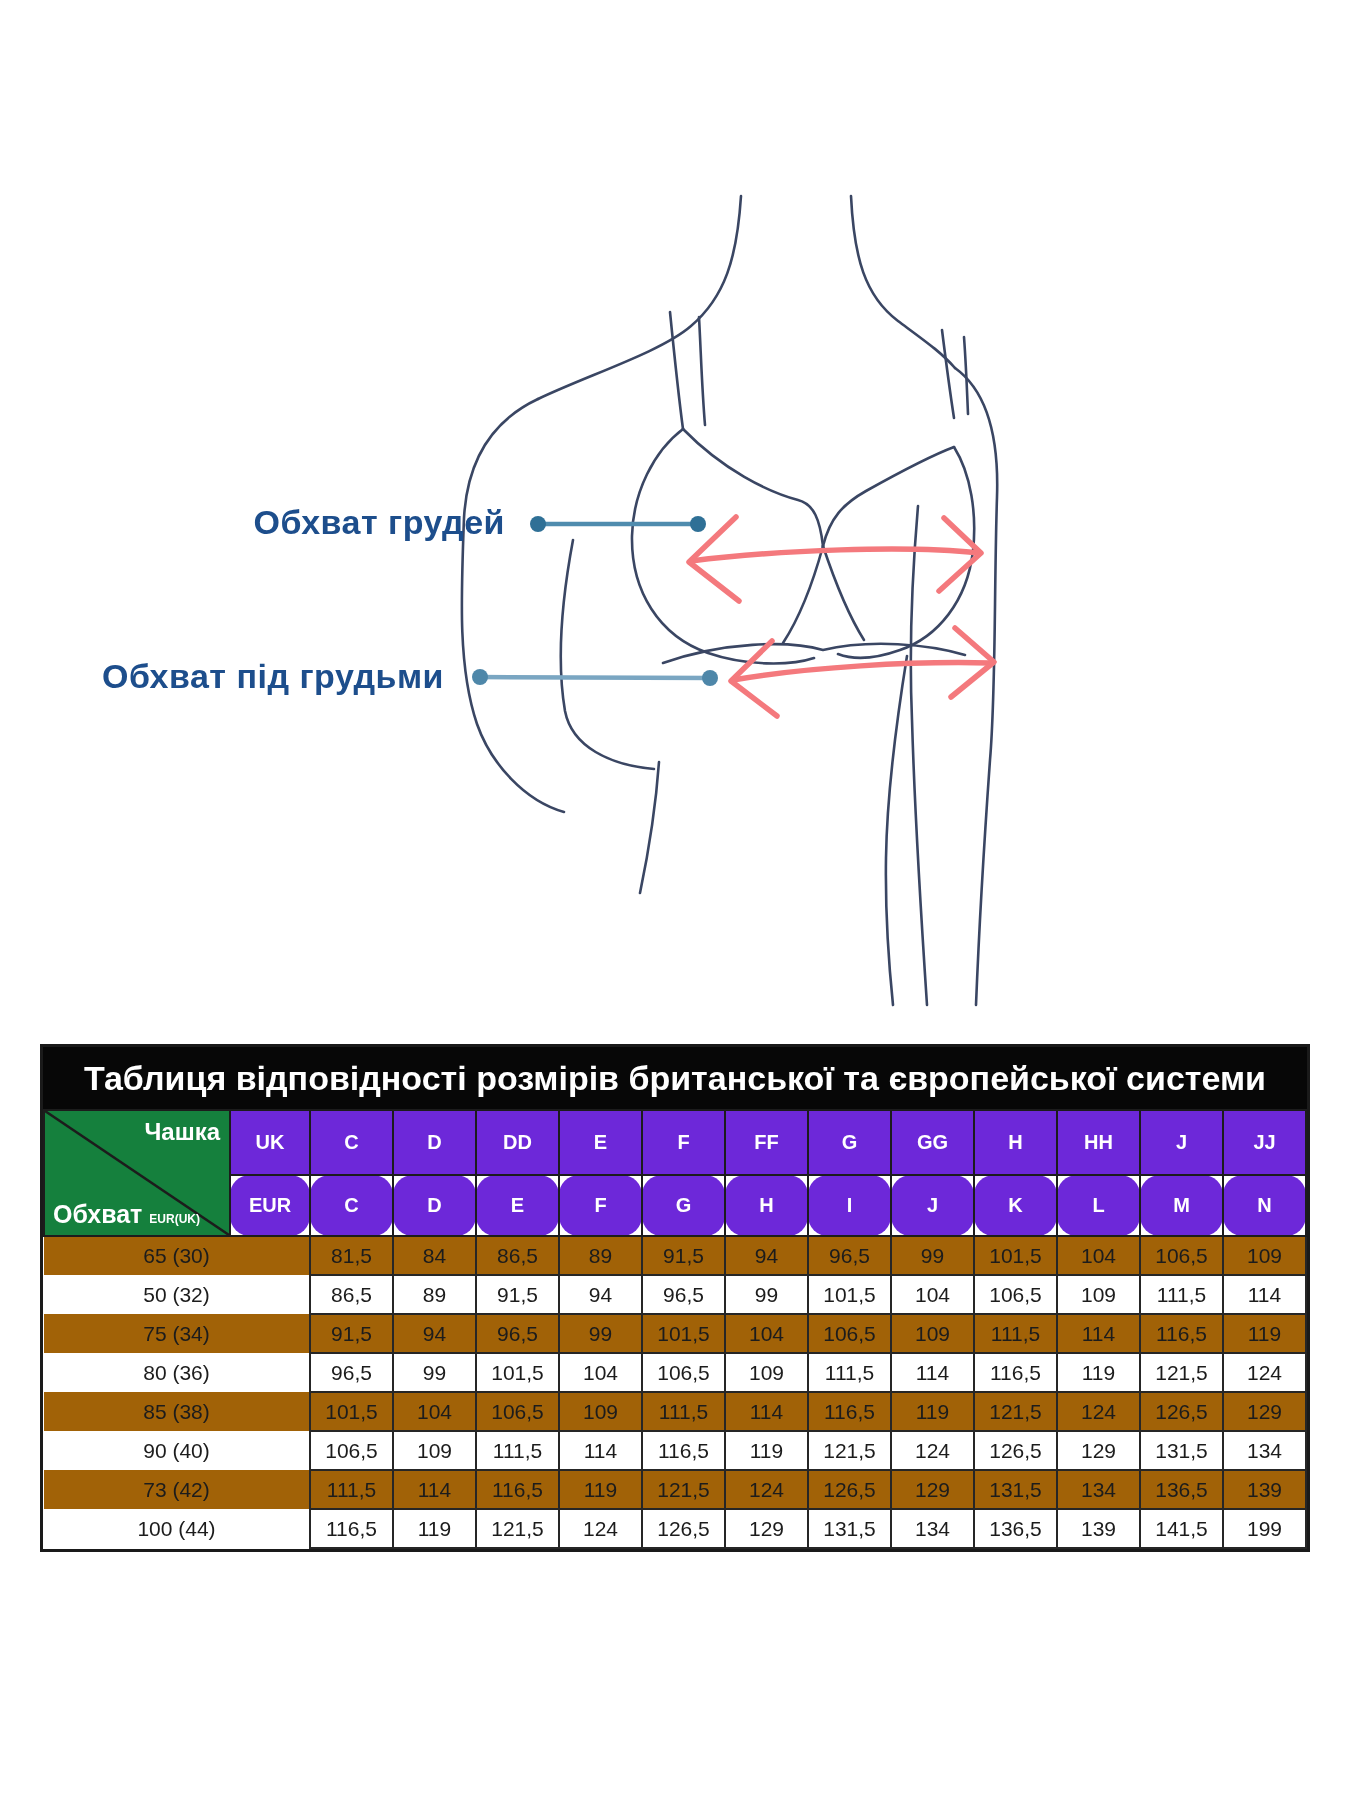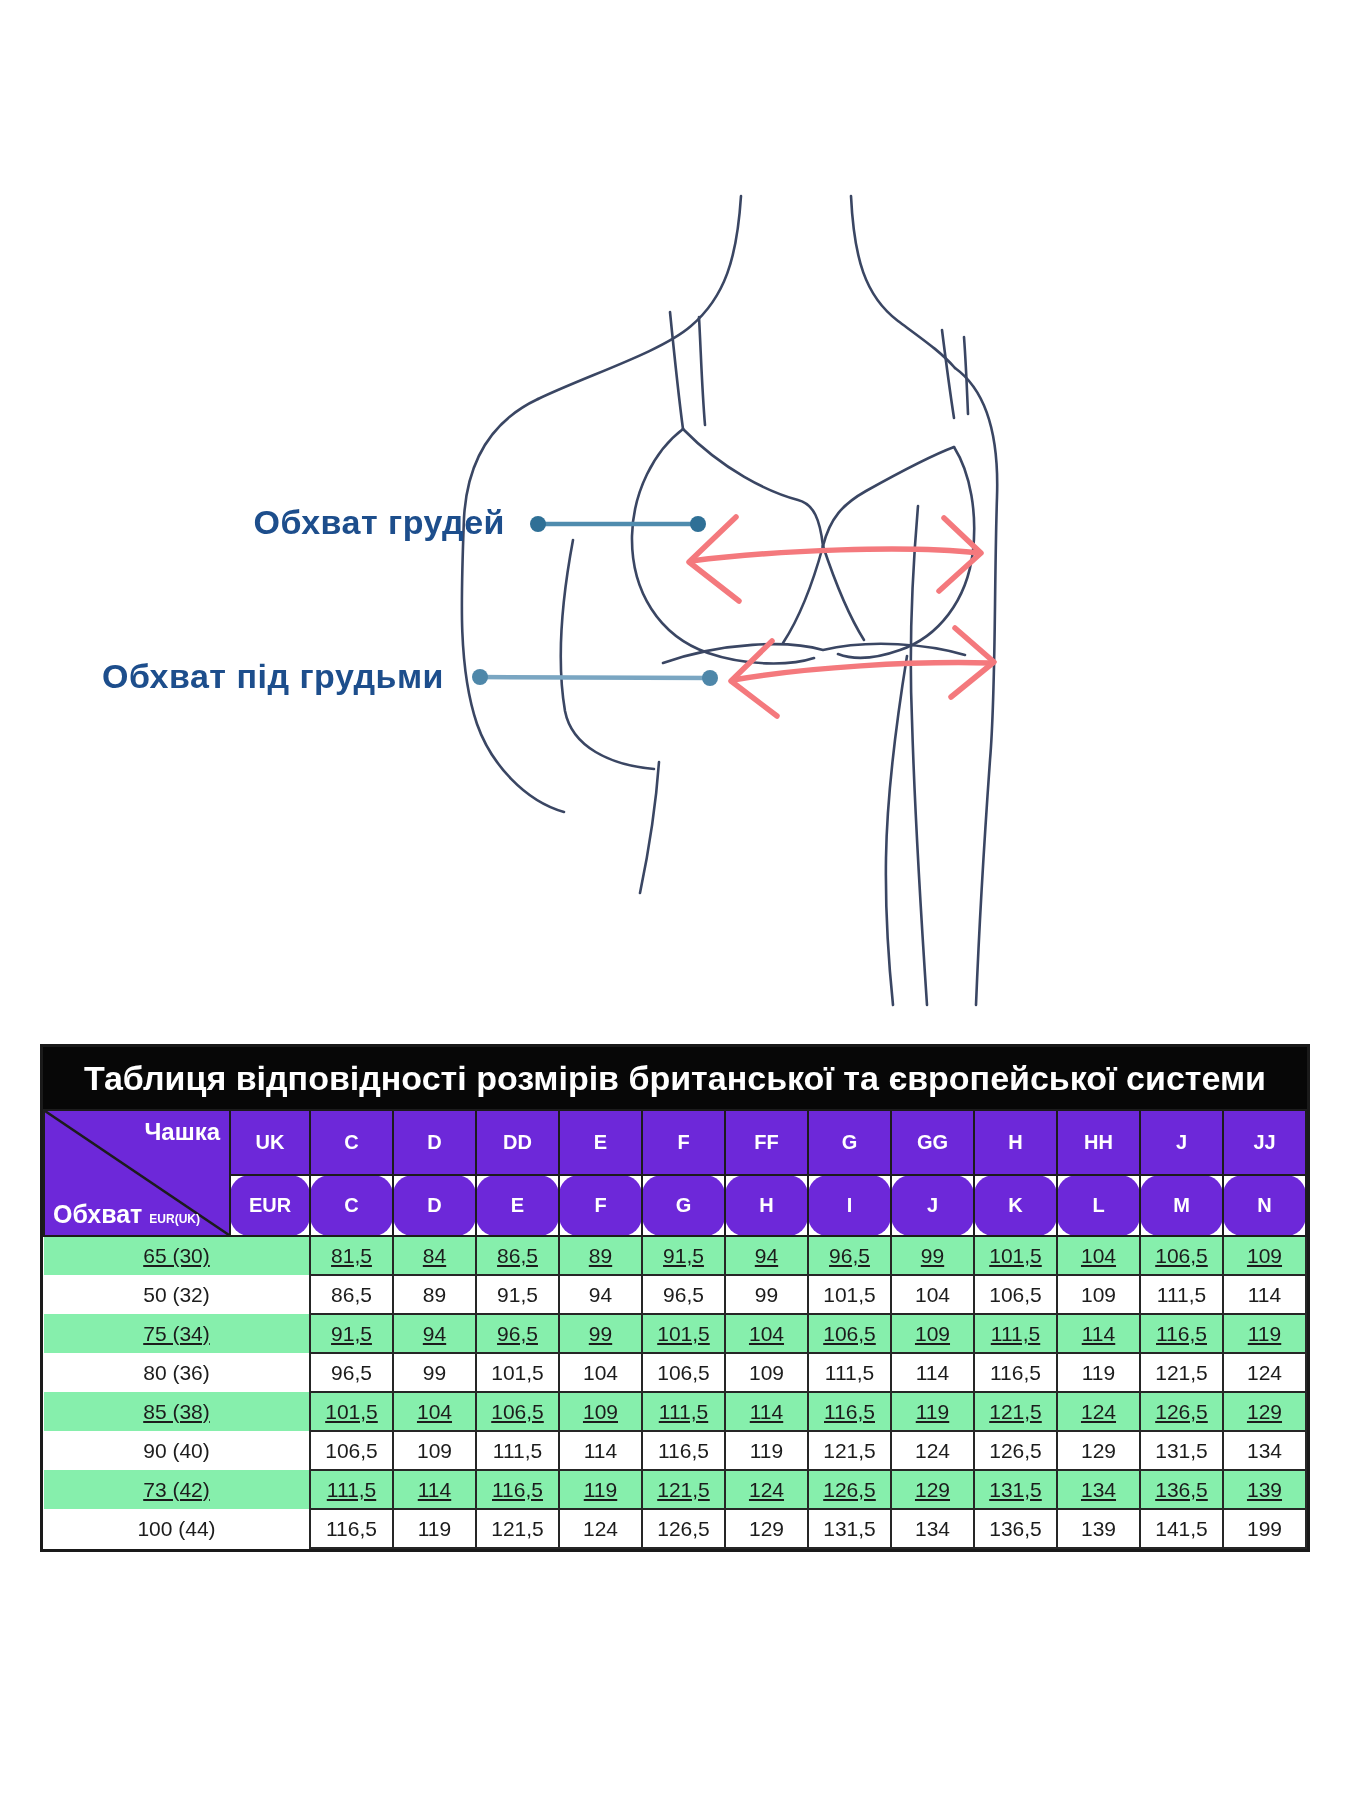--- a/index.html
+++ b/index.html
@@ -29,30 +29,30 @@
     display:flex; align-items:center; justify-content:center;
   }
   table.size-table { width:100%; border-collapse:collapse; table-layout:fixed; }
   table.size-table th, table.size-table td { padding:0; text-align:center; vertical-align:middle; }
   thead th {
     background:#6d28d9; color:#ffffff; font-size:20px; font-weight:bold;
     border:2px solid #1c1c1c;
   }
   thead tr.row-uk th { height:63px; }
   thead tr.row-eur th { height:59px;border-radius:20px; }
-  th.corner { background:#6d28d9; position:relative; }
+  th.corner { background:#15803d; position:relative; }
   th.corner svg { position:absolute; left:0; top:0; width:100%; height:100%; }
   .corner-top { position:absolute; top:7px; right:9px; font-size:24px; font-weight:bold; color:#fff; }
   .corner-bottom { position:absolute; bottom:6px; left:8px; font-size:25px; font-weight:bold; color:#fff; white-space:nowrap; }
   .corner-bottom .sub { font-size:12px; }
   tbody tr { height:39px; }
   tbody td { font-size:21px; color:#1c1c1c; background:#ffffff; }
   tbody td.val-cell { border:2px solid #262626; }
   tbody td.band-cell { border:none; }
-  tbody tr.striped td { background:#86efac;text-decoration:underline; }
+  tbody tr.striped td { background:#a16207; }
 </style>
 </head>
 <body>
 
 <div class="figure-section">
   <svg width="1350" height="1010" viewBox="0 0 1350 1010">
 
     <g fill="none" stroke-width="2.6" stroke-linecap="round" stroke="#3a4663">
       <path d="M733,196 C729,258 717,297 683,326 C653,352 580,375 530,399"></path>
       <path d="M843,196 C846,258 857,296 890,321 C917,341 933,352 947,368"></path>

